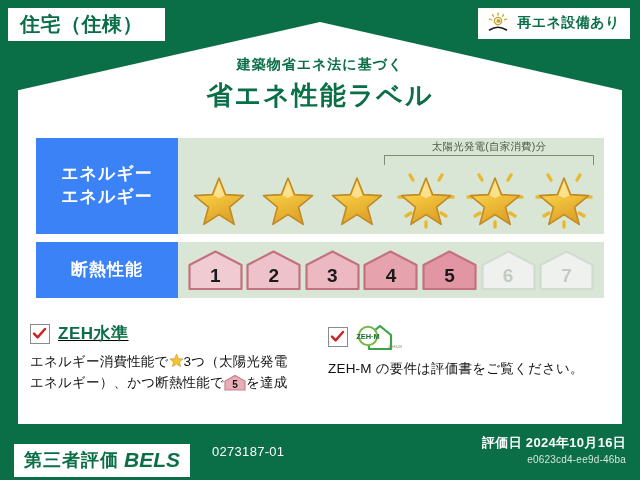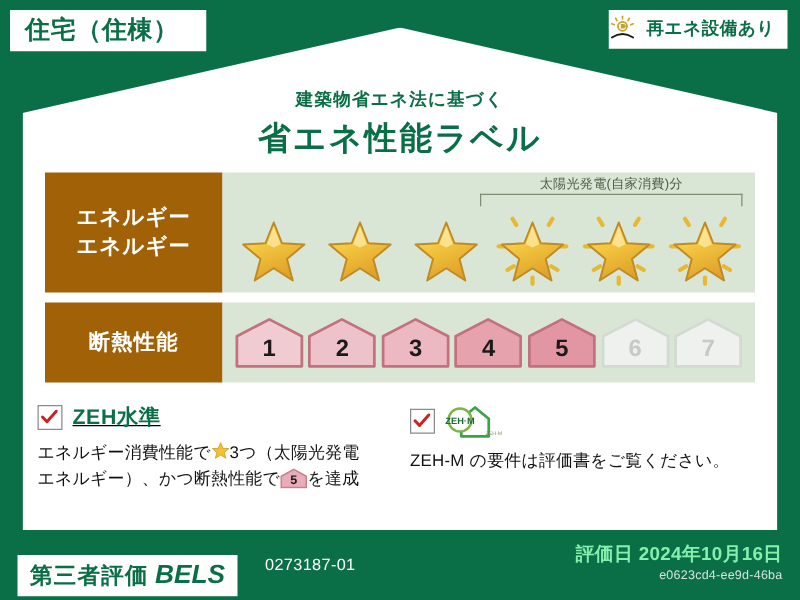--- a/index.html
+++ b/index.html
@@ -26,48 +26,48 @@
     font-weight:bold;font-size:20px;
     padding:6px 22px 7px 12px;
     letter-spacing:0.5px;
     line-height:1;
     z-index:6;
   }
   
   .renew-badge{
     position:absolute;right:10px;top:8px;
     background:#ffffff;
-    padding:4px 10px 5px 0;
+    padding:4px 10px 5px 9px;
     display:flex;align-items:center;gap:6px;
     z-index:6;
   }
   .renew-badge .txt{
     color:#0a6e46;font-weight:bold;font-size:14px;letter-spacing:0.5px;
   }
   .sun-ico{width:24px;height:22px;display:block;}
   
   .title-wrap{
-    position:absolute;left:0;right:0;top:56px;text-align:center;z-index:5;margin-top:15px;
+    position:absolute;left:0;right:0;top:56px;text-align:center;z-index:5;
   }
   .title-sub{
     color:#0a6e46;font-weight:bold;font-size:14px;letter-spacing:1px;
     margin-bottom:4px;
   }
   .title-main{
     color:#0a6e46;font-weight:bold;font-size:26px;letter-spacing:2px;
   }
   
   .row{
     position:absolute;display:flex;align-items:stretch;
     z-index:5;
   }
   #row-energy{left:36px;top:138px;width:568px;height:96px;}
-  #row-insul{left:36px;top:242px;width:568px;height:64px;}
+  #row-insul{left:36px;top:242px;width:568px;height:56px;}
   .row-label{
-    background:#a16207;color:#ffffff;
+    background:#3b82f6;color:#ffffff;
     width:142px;flex:0 0 142px;
     display:flex;flex-direction:column;align-items:center;justify-content:center;
     font-weight:bold;font-size:17px;letter-spacing:1px;line-height:1.35;
   }
   .row-label .l2{display:block;}
   .row-body{
     flex:1 1 auto;background:#d9e6d5;position:relative;
   }
   
   .stars{
@@ -143,21 +143,21 @@
   }
   .bels .jp{color:#0a6e46;font-weight:bold;font-size:18px;letter-spacing:1px;}
   .bels .en{color:#0a6e46;font-weight:bold;font-size:21px;letter-spacing:0px;font-style:italic;}
   .bels-no{
     position:absolute;left:212px;top:16px;
     color:#ffffff;font-size:13px;letter-spacing:0.3px;
   }
   .eval{
     position:absolute;right:14px;top:6px;text-align:right;
   }
-  .eval .d{color:#86efac;font-weight:bold;font-size:15px;letter-spacing:0.3px;}
+  .eval .d{color:#ffffff;font-weight:bold;font-size:13px;letter-spacing:0.3px;}
   .eval .h{color:#d6e5dc;font-size:10px;letter-spacing:0.2px;margin-top:2px;}
 </style>
 </head>
 <body>
 
 <div id="label">
 
   <div class="house-body"></div>
 
   <div class="type-tag">住宅（住棟）</div>

